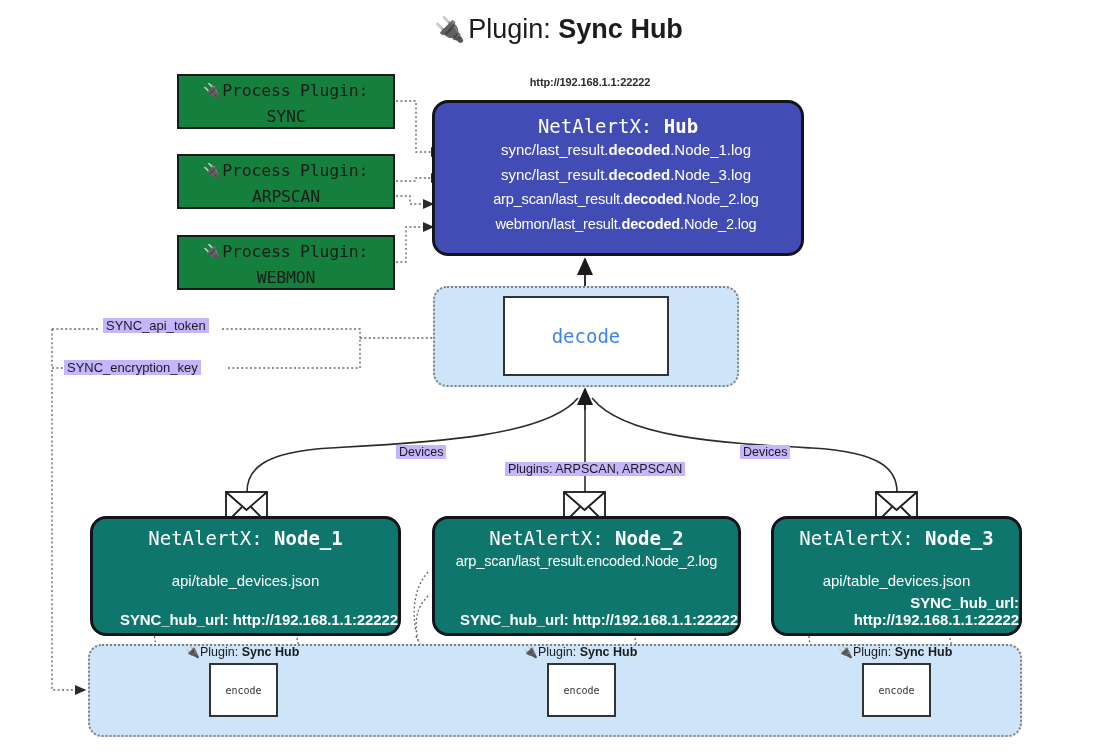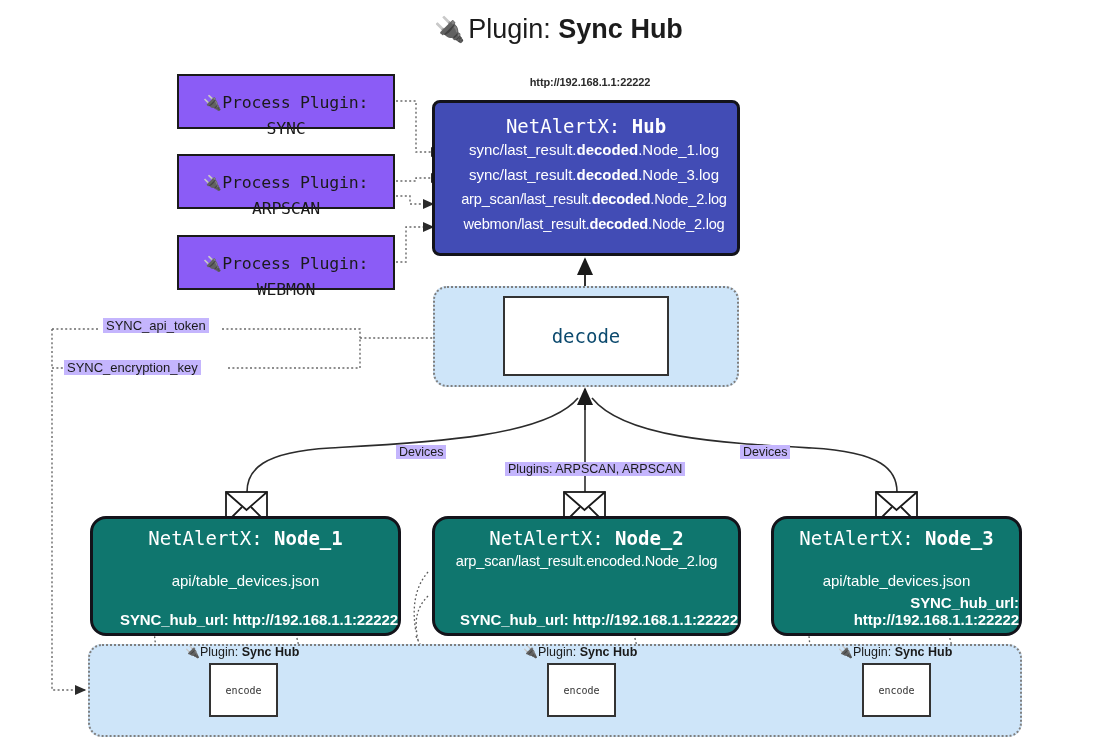--- a/index.html
+++ b/index.html
@@ -40,51 +40,51 @@
     white-space: nowrap;
   }
   #page-title .plug { font-size: 25px; margin-right: 3px; }
   #page-title .strong { font-weight: bold; }
 
   
   .proc-box {
     width: 218px;
     height: 55px;
     border: 2px solid #1a1a1a;
-    background: #8b5cf6;
+    background: #15803d;
     box-sizing: border-box;
     font-family: "DejaVu Sans Mono", "Liberation Mono", monospace;
     font-size: 16.5px;
     line-height: 25px;
     text-align: center;
-    padding-top: 14px;
+    padding-top: 2px;
     color: #1a1a1a;
     letter-spacing: -0.2px;
   }
   .proc-box .l1 { display: block; white-space: nowrap; }
   .proc-box .l2 { display: block; white-space: nowrap; }
   .proc-box .plug { font-family: "DejaVu Sans", sans-serif; font-size: 15px; }
 
   
   #hub-url {
     left: 440px; top: 76px;
     width: 300px;
     text-align: center;
     font-size: 11px;
     font-weight: bold;
     color: #2b2b2b;
     letter-spacing: -0.1px;
   }
   #hub-box {
     left: 432px; top: 100px;
-    width: 308px;
+    width: 372px;
     height: 156px;
     background: #424cb5;
     border: 3px solid #13131a;
-    border-radius: 8px;
+    border-radius: 16px;
     box-sizing: border-box;
     color: #ffffff;
   }
   #hub-title {
     margin-top: 12px;
     text-align: center;
     font-family: "DejaVu Sans Mono", "Liberation Mono", monospace;
     font-size: 19px;
     white-space: nowrap;
   }
@@ -109,21 +109,21 @@
   }
   #decode-zone { left: 433px; top: 286px; width: 306px; height: 101px; }
   #decode-box {
     left: 503px; top: 296px;
     width: 166px; height: 80px;
     background: #ffffff;
     border: 2px solid #333333;
     box-sizing: border-box;
     font-family: "DejaVu Sans Mono", "Liberation Mono", monospace;
     font-size: 19px;
-    color: #0c4a6e;
+    color: #3b82f6;
     display: flex; align-items: center; justify-content: center;
   }
   #encode-zone { left: 88px; top: 644px; width: 934px; height: 93px; }
 
   
   .node-box {
     height: 120px;
     background: #0f766e;
     border: 3px solid #13131a;
     border-radius: 16px;

